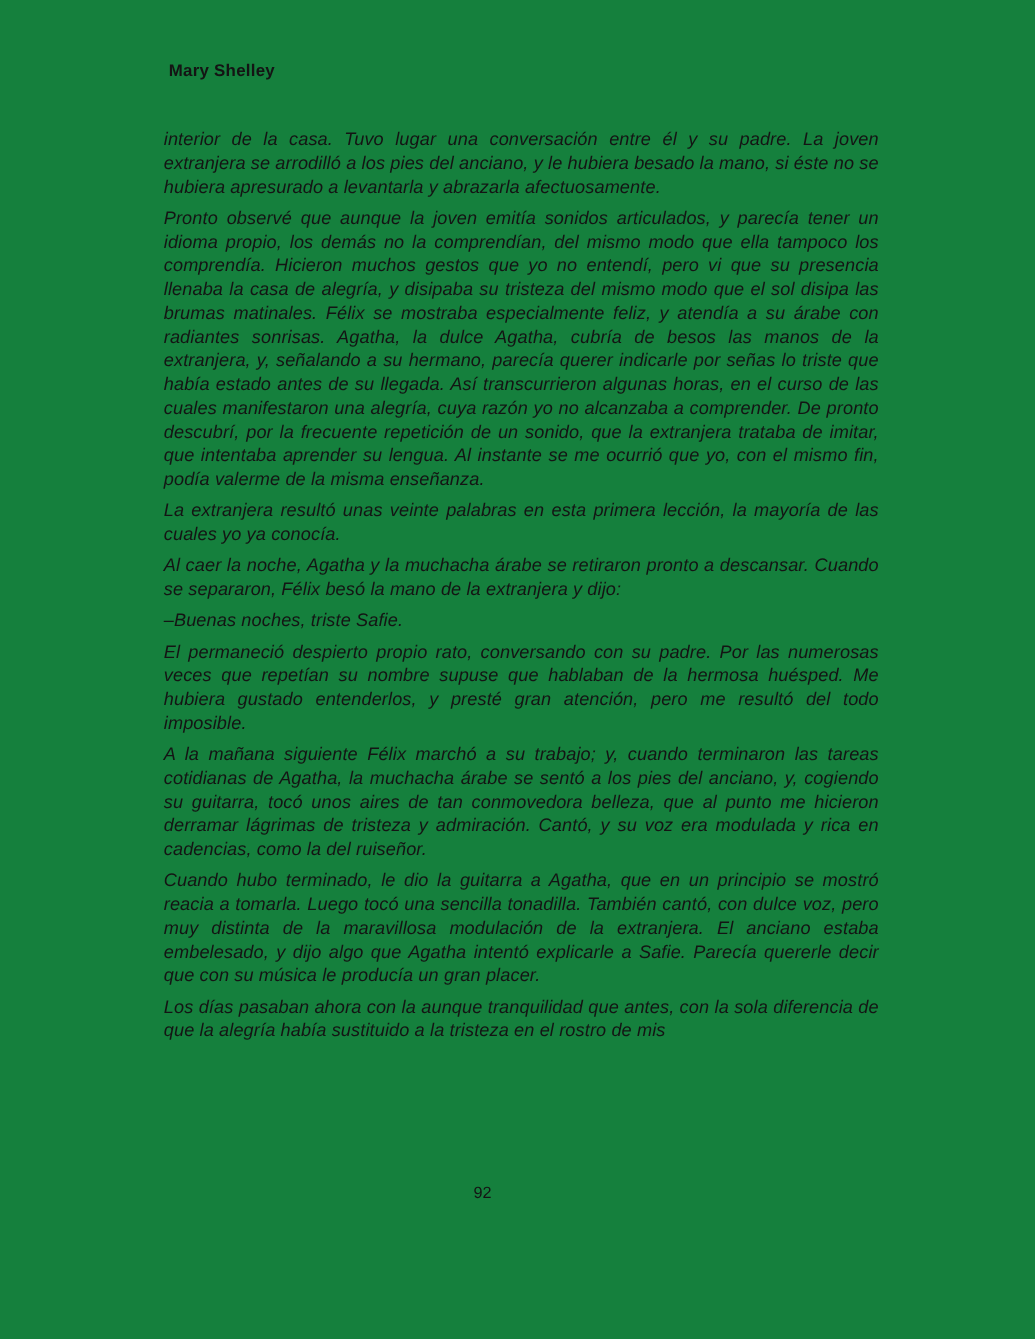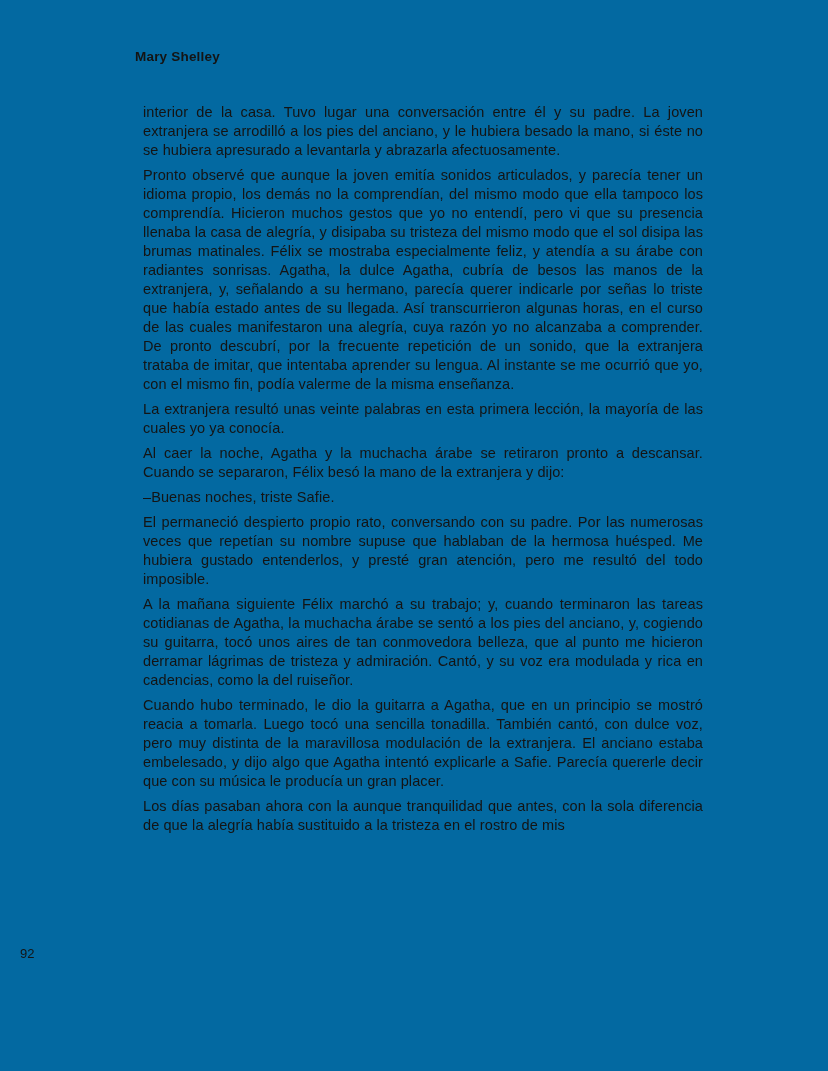--- a/index.html
+++ b/index.html
@@ -4,21 +4,21 @@
 <style>
   html, body {
     margin: 0;
     padding: 0;
     background: #ffffff;
   }
   .page {
     position: relative;
     width: 828px;
     height: 1071px;
-    background: #0369a1;
+    background: #15803d;
     font-family: "Liberation Sans", sans-serif;
     color: #141414;
     overflow: hidden;
   }
   .author-header {
     position: absolute;
     left: 135px;
     top: 49px;
     font-size: 13.5px;
     font-weight: 700;
@@ -28,27 +28,28 @@
     position: absolute;
     left: 131px;
     top: 103px;
     width: 572px;
     font-size: 14.5px;
     line-height: 19px;
     text-align: justify;
     letter-spacing: 0.1px;
   }
   .body-text p {
-    margin: 0 0 6px 12px;
+    margin: 0 0 6px 0;
+    font-style: italic;
   }
   .footer-center {
     position: absolute;
     left: 0;
     width: 772px;
-    padding-left: 20px;
+    text-align: center;
   }
   .page-number {
     top: 946px;
     font-size: 13px;
   }
   .publisher {
     top: 980px;
     font-size: 13.5px;
     font-weight: 700;
   }

